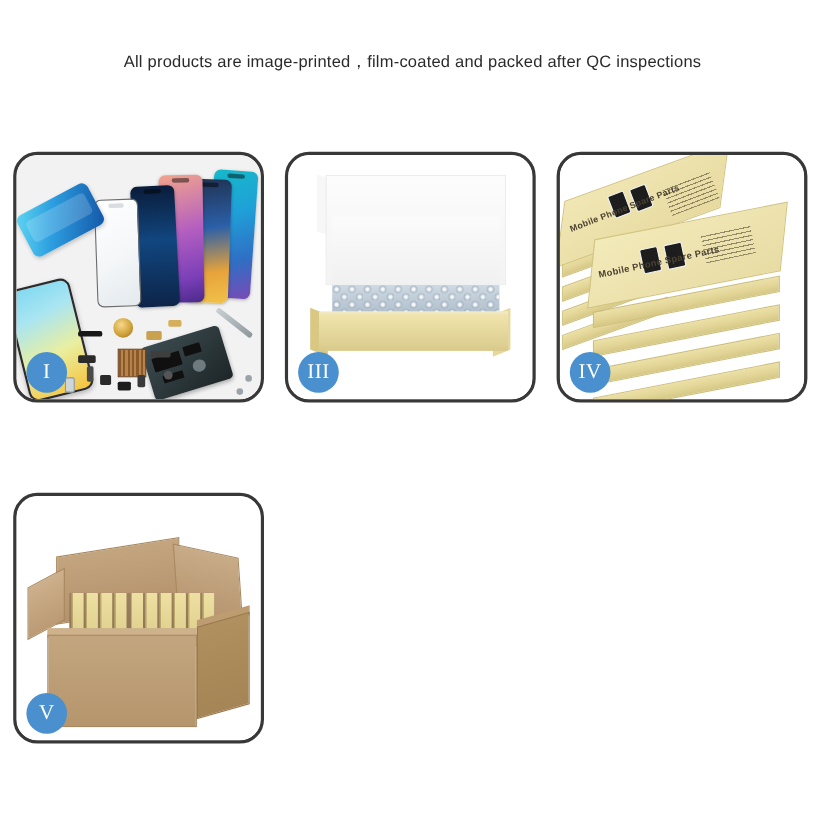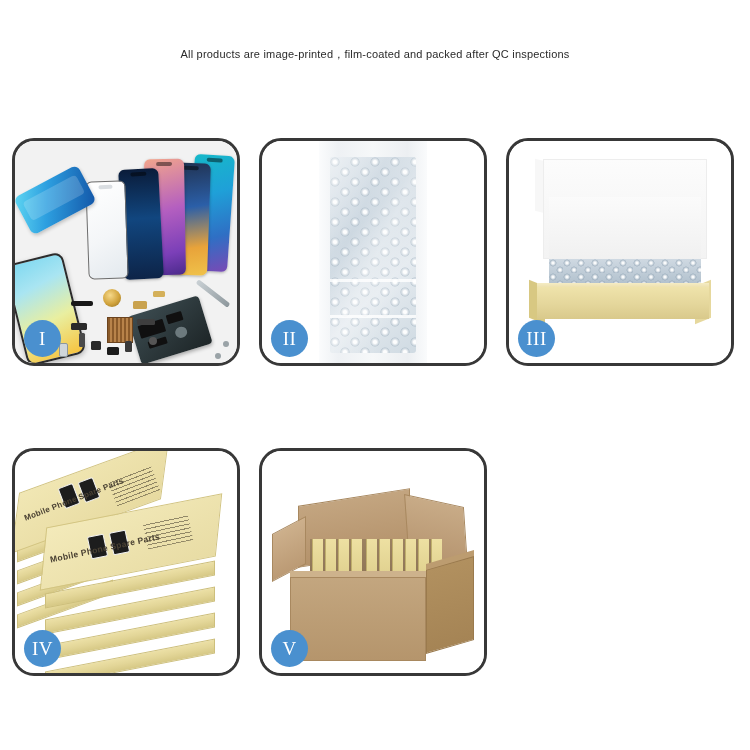--- a/index.html
+++ b/index.html
@@ -22,21 +22,21 @@
     font-weight: 700;
     letter-spacing: 1.6px;
     color: #1b1b1b;
     line-height: 1;
     white-space: nowrap;
   }
 
   .subtitle {
     margin-top: 13px;
     font-family: "Liberation Sans", sans-serif;
-    font-size: 11px;
+    font-size: 15px;
     font-weight: 400;
     letter-spacing: .2px;
     color: #2a2a2a;
     white-space: nowrap;
   }
 
   
   .grid {
     position: absolute;
     top: 138px;
@@ -487,32 +487,20 @@
       <div class="bit b8"></div>
       <div class="bit b9"></div>
       <div class="bit b10"></div>
       <div class="bit b11"></div>
       <div class="bit b12"></div>
       <div class="tweez"></div>
     </div>
     <div class="badge">I</div>
   </div>
 
-  <div class="panel">
-    <div class="stage p2">
-      <div class="sleeve"></div>
-      <div class="wrap">
-        <div class="bubbles"></div>
-        <div class="seam" style="top:122px"></div>
-        <div class="seam" style="top:158px"></div>
-        <div class="sheen"></div>
-      </div>
-    </div>
-    <div class="badge">II</div>
-  </div>
 
   <div class="panel">
     <div class="stage p3">
       <div class="lidflapL"></div>
       <div class="lidflapR"></div>
       <div class="lidback"></div>
       <div class="foam"></div>
       <div class="inner"></div>
       <div class="frontL"></div>
       <div class="frontR"></div>

